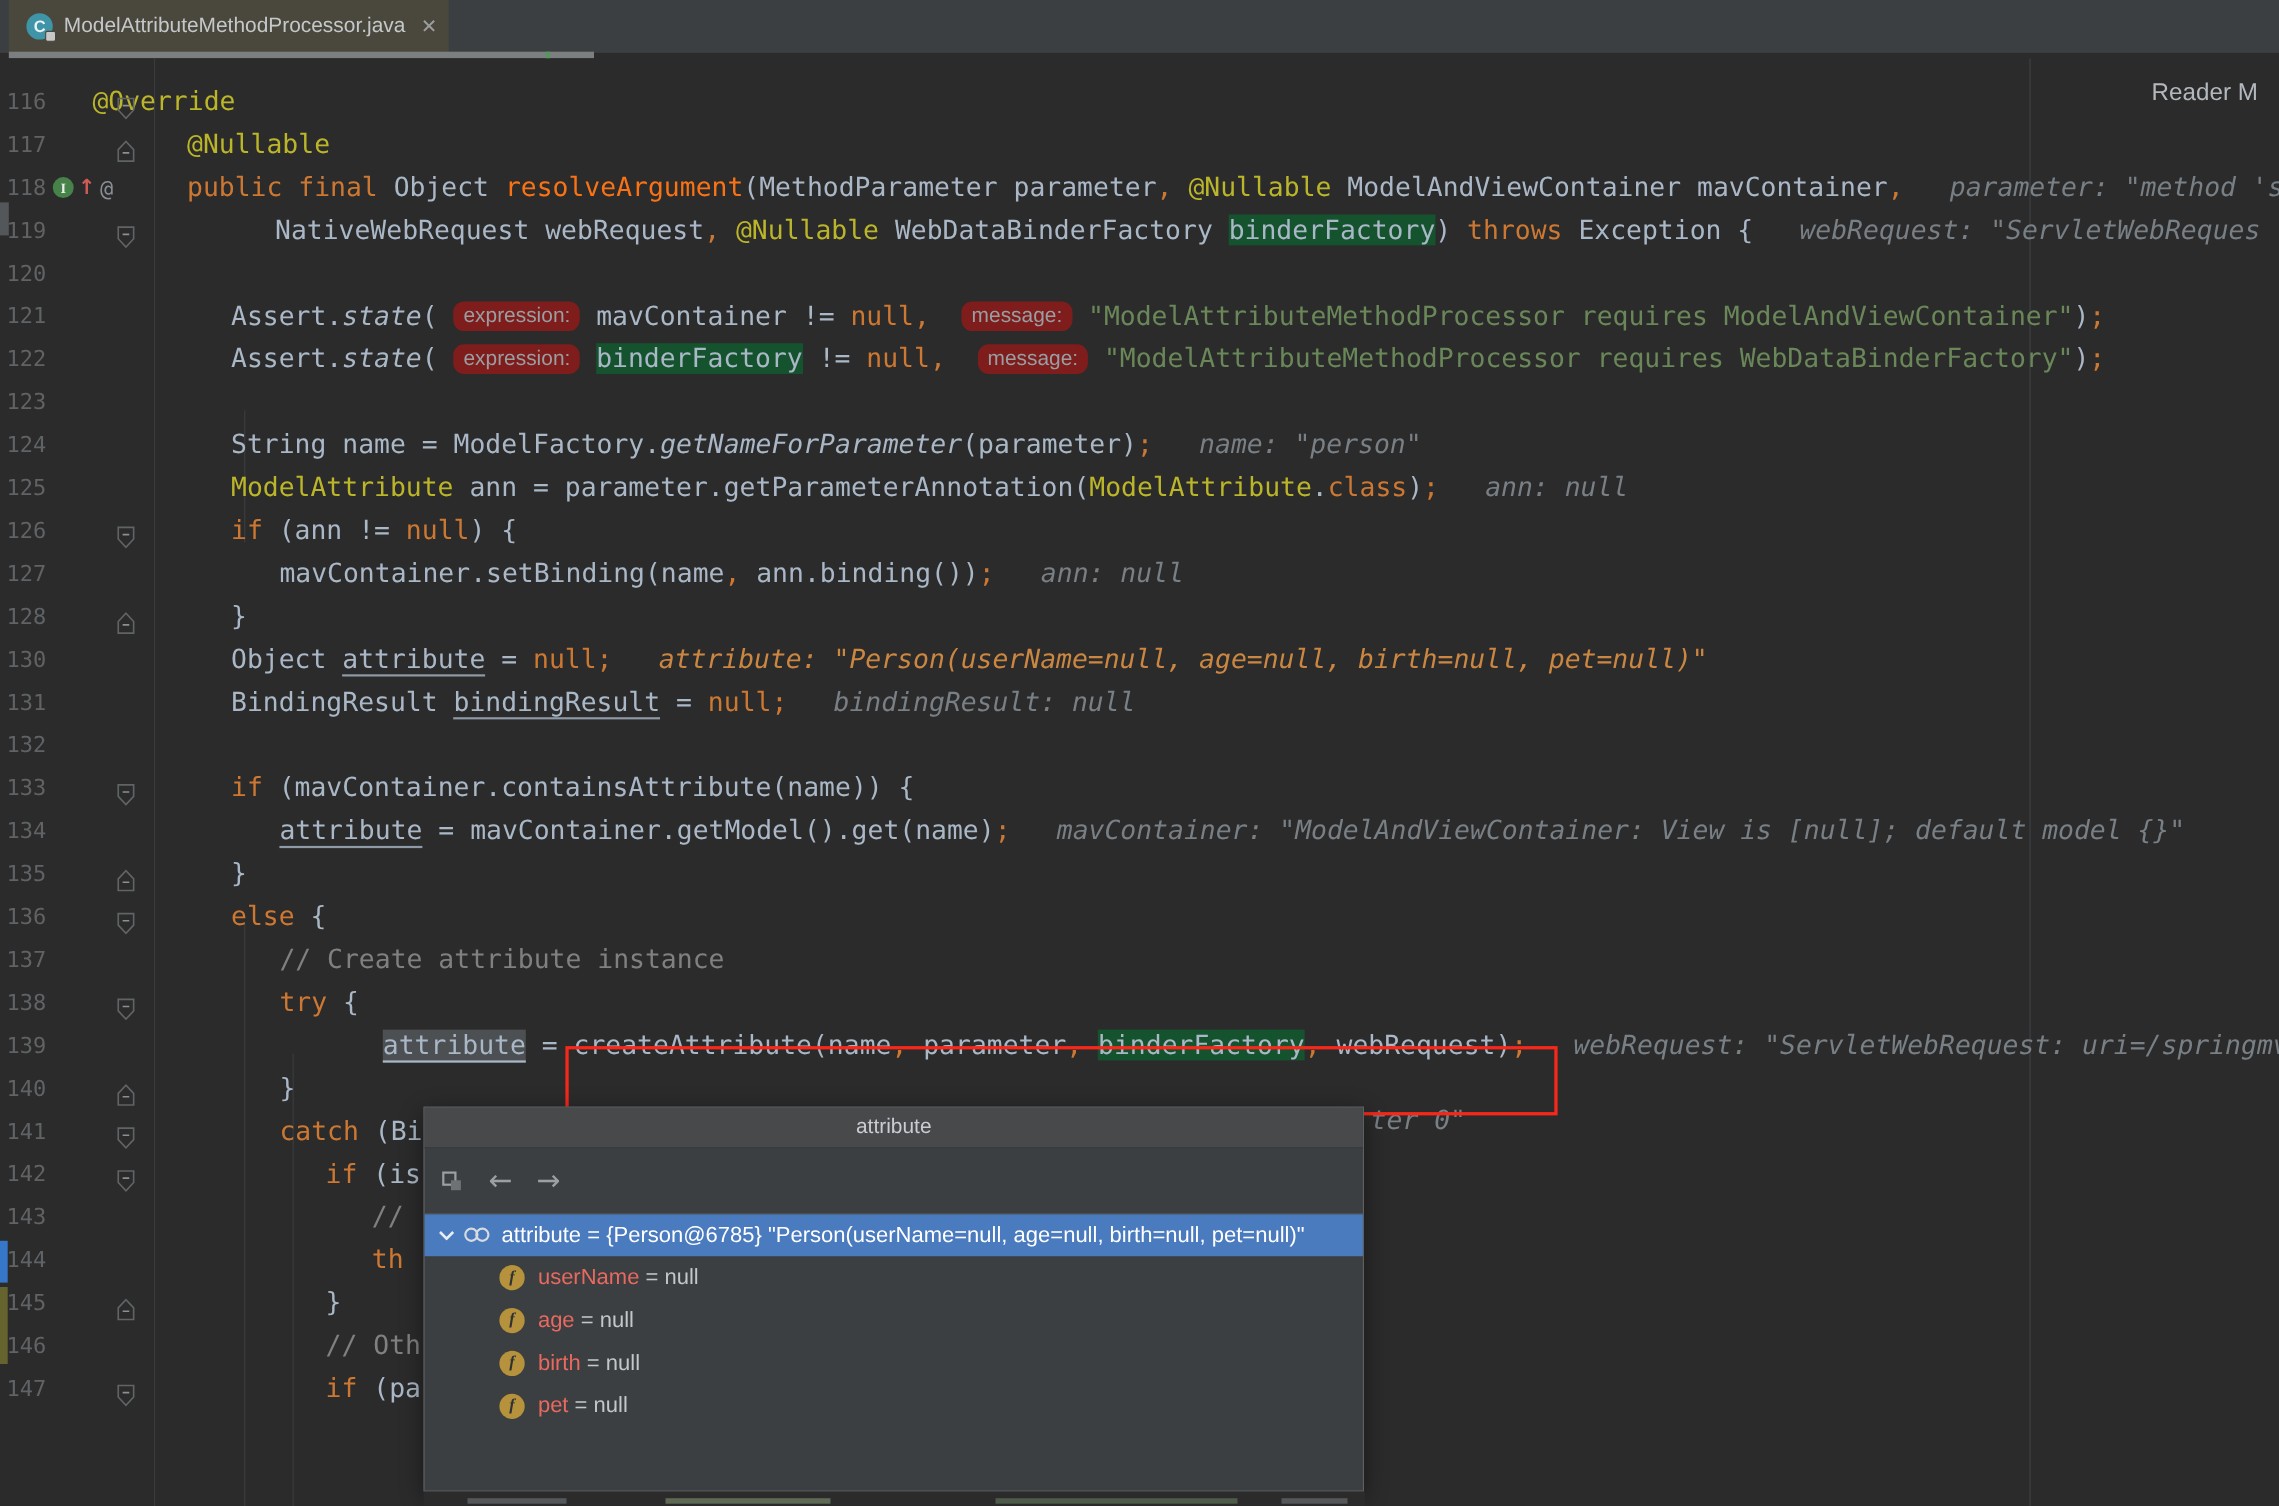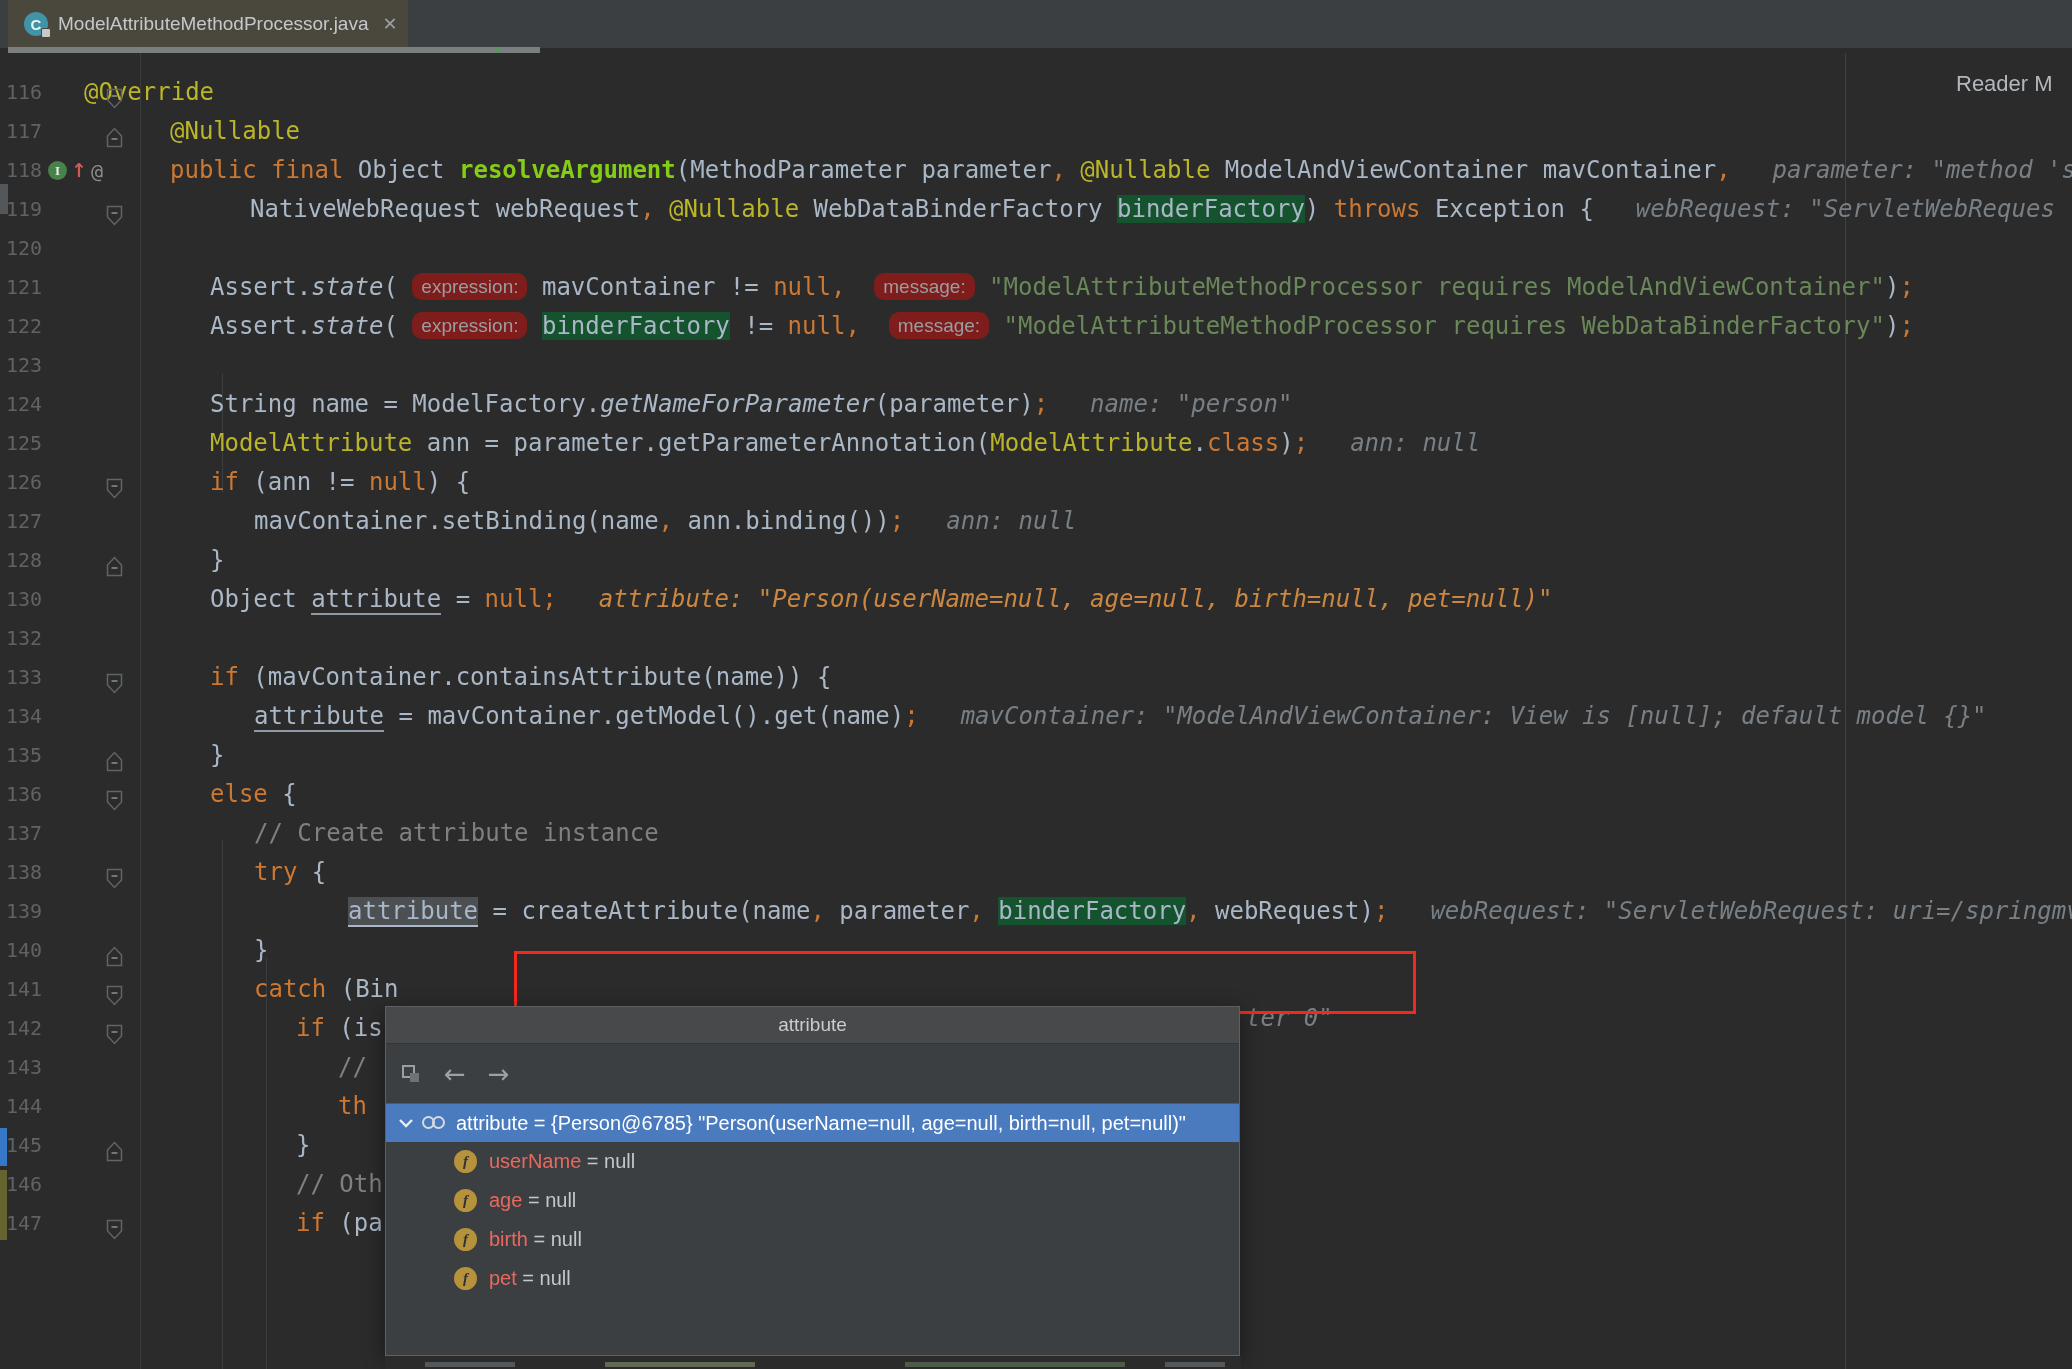--- a/index.html
+++ b/index.html
@@ -30,21 +30,21 @@
   .ln{position:absolute;left:0;top:0;width:42px;text-align:right;font-size:20px;color:#606366;}
   .badges{position:absolute;left:48px;top:0;height:39px;display:flex;align-items:center;gap:4px;}
   .badge-impl{width:19px;height:19px;border-radius:50%;background:#47824a;color:#e8f0e8;
               font:bold 13px "Liberation Serif",serif;display:flex;align-items:center;justify-content:center;}
   .badge-ov{color:#cf5b56;font:bold 19px "DejaVu Sans",sans-serif;line-height:19px;}
   .badge-at{color:#8a9095;font:20px "DejaVu Sans Mono",monospace;}
   .fold{position:absolute;left:106px;top:9px;width:17px;height:21px;}
   .code{display:block;white-space:pre;}
   
   .sk{color:#cc7832;} .sa{color:#bbb529;} .ss{color:#6a8759;} .sc{color:#808080;}
-  .sd{color:#a9b7c6;} .sm{color:#84cc16;font-weight:bold;}
+  .sd{color:#a9b7c6;} .sm{color:#f97316;}
   .si{color:#a9b7c6;font-style:italic;}
   .sh{color:#787f85;font-style:italic;margin-left:42px;}
   .shc{color:#cb8742;font-style:italic;margin-left:42px;}
   .su{color:#a9b7c6;border-bottom:2px solid #8e9aa5;}
   .sug{color:#a9b7c6;background:#4c5052;border-bottom:2px solid #a9b7c6;}
   .sg{color:#a9b7c6;background:#14532d;}
   .scap{display:inline-block;background:#7f1d1d;color:#999ea1;border-radius:10px;
         font:19px "Liberation Sans",sans-serif;line-height:27px;padding:0 9px;vertical-align:2px;}
   
   .edge{position:absolute;left:0;z-index:3;}
@@ -177,20 +177,24 @@
           <span class="ln">128</span>
           <span class="fold"><svg width="17" height="21" viewBox="0 0 17 21">
               <path d="M1.5 19.5 H15.5 V9 L8.5 1.5 L1.5 9 Z" fill="none" stroke="#5f6467" stroke-width="1.5"></path>
               <line x1="5.5" y1="12" x2="11.5" y2="12" stroke="#8a9095" stroke-width="1.5"></line>
             </svg></span>
           <span class="code" style="padding-left: 210px;"><span class="sd">}</span></span>
         </div>
         <div class="row">
           <span class="ln">130</span>
           <span class="code" style="padding-left: 210px;"><span class="sd">Object </span><span class="su">attribute</span><span class="sd"> = </span><span class="sk">null;</span><span class="shc">attribute: "Person(userName=null, age=null, birth=null, pet=null)"</span></span>
+        </div>
+        <div class="row">
+          <span class="ln">131</span>
+          <span class="code" style="padding-left: 210px;"><span class="sd">BindingResult </span><span class="su">bindingResult</span><span class="sd"> = </span><span class="sk">null;</span><span class="sh">bindingResult: null</span></span>
         </div>
         <div class="row">
           <span class="ln">132</span>
           <span class="code" style="padding-left: 210px;"></span>
         </div>
         <div class="row">
           <span class="ln">133</span>
           <span class="fold"><svg width="17" height="21" viewBox="0 0 17 21">
               <path d="M1.5 1.5 H15.5 V12 L8.5 19.5 L1.5 12 Z" fill="none" stroke="#5f6467" stroke-width="1.5"></path>
               <line x1="5.5" y1="8" x2="11.5" y2="8" stroke="#8a9095" stroke-width="1.5"></line>

